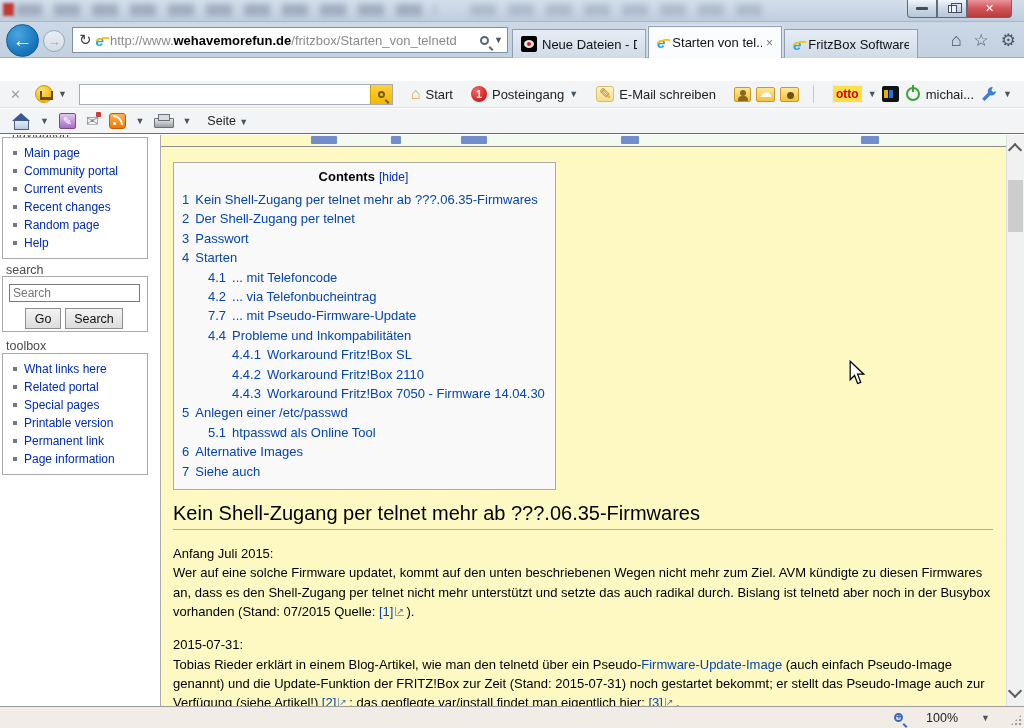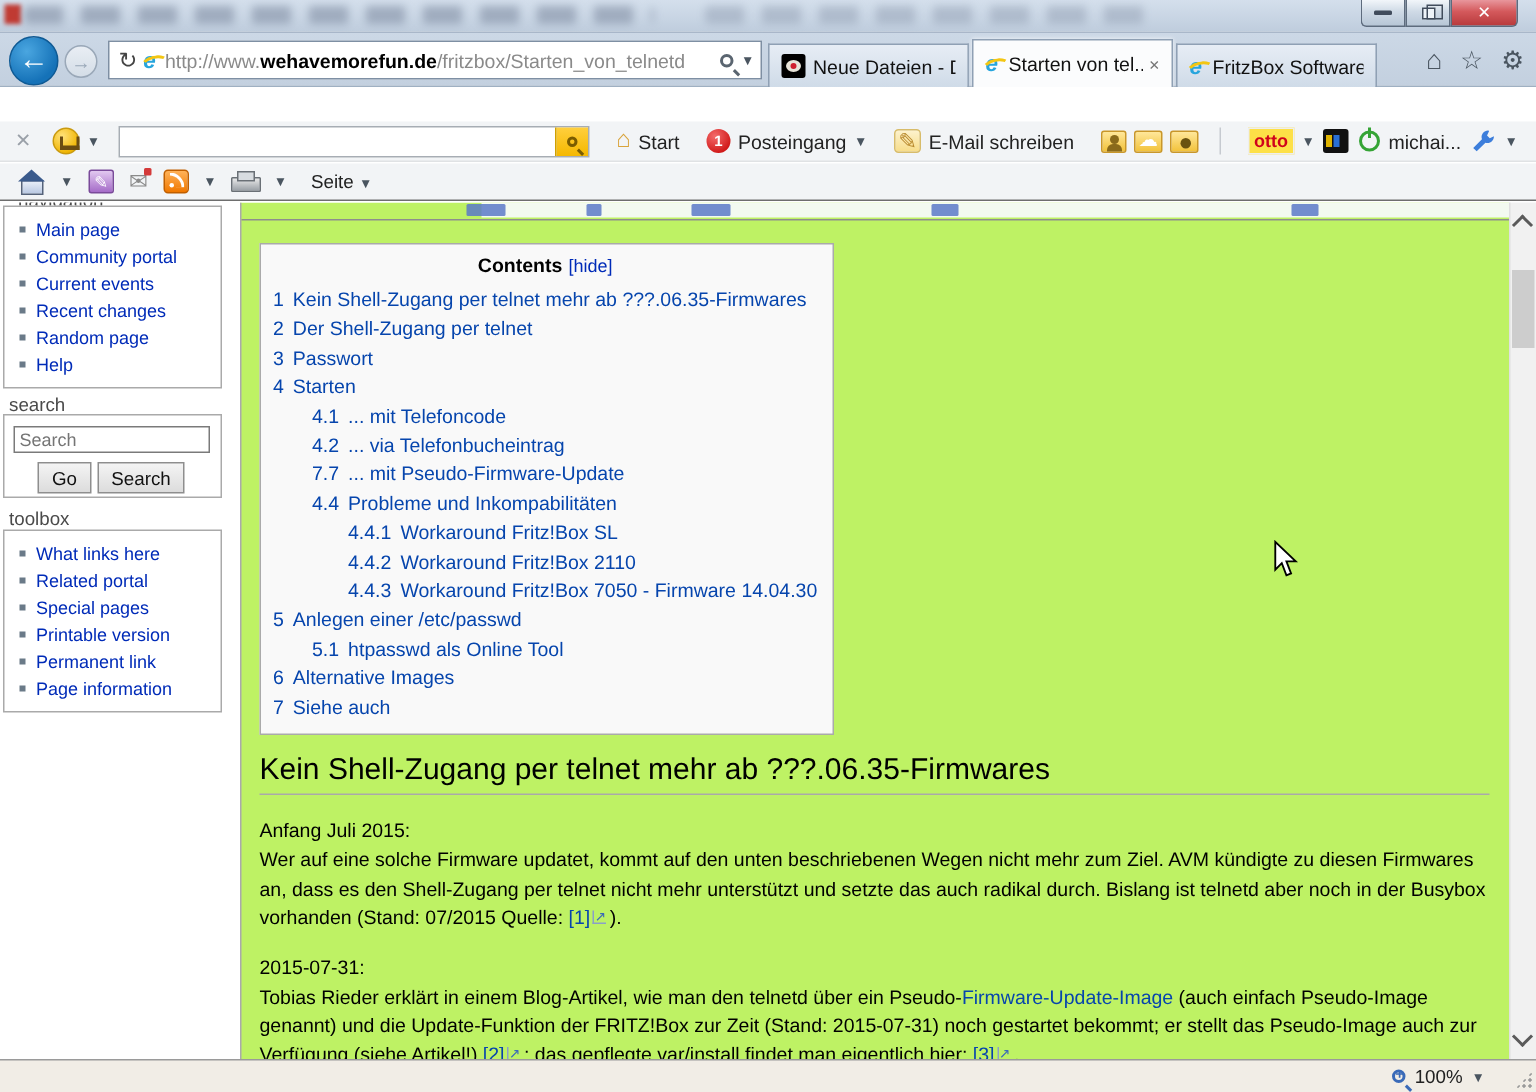--- a/index.html
+++ b/index.html
@@ -114,21 +114,21 @@
   .ico-rss:before { content:""; position:absolute; left:3px; bottom:3px; width:3px; height:3px; background:#fff; border-radius:50%; }
   .ico-rss:after { content:""; position:absolute; left:3px; bottom:3px; width:8px; height:8px; border:2px solid #fff; border-left:none; border-bottom:none; border-radius:0 10px 0 0; }
   .ico-print { width:18px; height:14px; position:relative; }
   .ico-print:before { content:""; position:absolute; left:0; top:4px; width:18px; height:8px; background:linear-gradient(#e8e8e8,#9aa0a6); border:1px solid #6a7076; border-radius:1px; }
   .ico-print:after { content:""; position:absolute; left:4px; top:0; width:10px; height:5px; background:#d8dce0; border:1px solid #6a7076; }
 
   
   .page { position:absolute; left:0; top:135px; width:1006px; height:571px; background:#fff; overflow:hidden; }
   .tint-band { position:absolute; left:160px; top:0; right:0; height:10px; background:#f3faf0; }
   .tab-frag { position:absolute; top:1px; height:8px; background:#5a79c8; opacity:.85; border-radius:1px; }
-  .content-area { position:absolute; left:160px; top:0; right:0; bottom:0; background:#bef264; border-left:1px solid #aaa; }
+  .content-area { position:absolute; left:160px; top:0; right:0; bottom:0; background:#fef9c3; border-left:1px solid #aaa; }
   .content-inner { position:absolute; left:0; top:11px; right:0; border-top:1px solid #8e8e8e; padding:6px 12px 0 12px; }
 
   
   .sidebar { position:absolute; left:0; top:0; width:160px; height:100%; font-size:12px; }
   .portlet-title { color:#4a4a4a; font-size:12.5px; margin:0 0 3px 6px; }
   .portlet-title.clipped { position:absolute; top:-8px; left:6px; }
   .pbody { position:absolute; left:2px; width:146px; border:1px solid #aaa; background:#fff; padding:6px 0 6px 6px; }
   .pbody ul { list-style:none; }
   .pbody li { display:flex; align-items:center; height:18px; }
   .bullet { width:4px; height:4px; background:#6a7a88; margin:0 7px 0 4px; flex:none; }
@@ -164,21 +164,21 @@
   .chev { position:absolute; left:3px; width:10px; height:10px; }
   .chev:before { content:""; position:absolute; left:0; top:2px; width:8px; height:8px; border:2px solid #5a5a5a; border-right:none; border-bottom:none; transform:rotate(45deg); }
   .chev.up { top:8px; }
   .chev.down { bottom:8px; }
   .chev.down:before { transform:rotate(225deg); top:-2px; }
   .vthumb { position:absolute; left:1px; top:45px; width:15px; height:52px; background:#cdcdcd; }
 
   
   .statusbar { position:absolute; left:0; top:706px; width:1024px; height:22px; background:#f1ede6; border-top:1px solid #9a9a9a;
     display:flex; align-items:center; justify-content:flex-end; font-size:12.5px; color:#222; }
-  .zoom-cluster { display:flex; align-items:center; gap:6px; margin-right:34px; }
+  .zoom-cluster { display:flex; align-items:center; gap:23px; margin-right:34px; }
   .lens.plus { border-color:#3a6ab8; }
   .lens.plus:before { content:"+"; position:absolute; left:0px; top:-4px; font-size:10px; color:#3a6ab8; font-weight:bold; }
   .lens.plus:after { background:#3a6ab8; }
   .grip { position:absolute; right:2px; bottom:2px; width:12px; height:12px;
     background-image:radial-gradient(circle, #9a9a9a 1px, transparent 1.2px); background-size:4px 4px; clip-path:polygon(100% 0, 100% 100%, 0 100%); }
 
   
   .cursor { position:absolute; left:847px; top:360px; z-index:50; }
 </style>
 </head>

